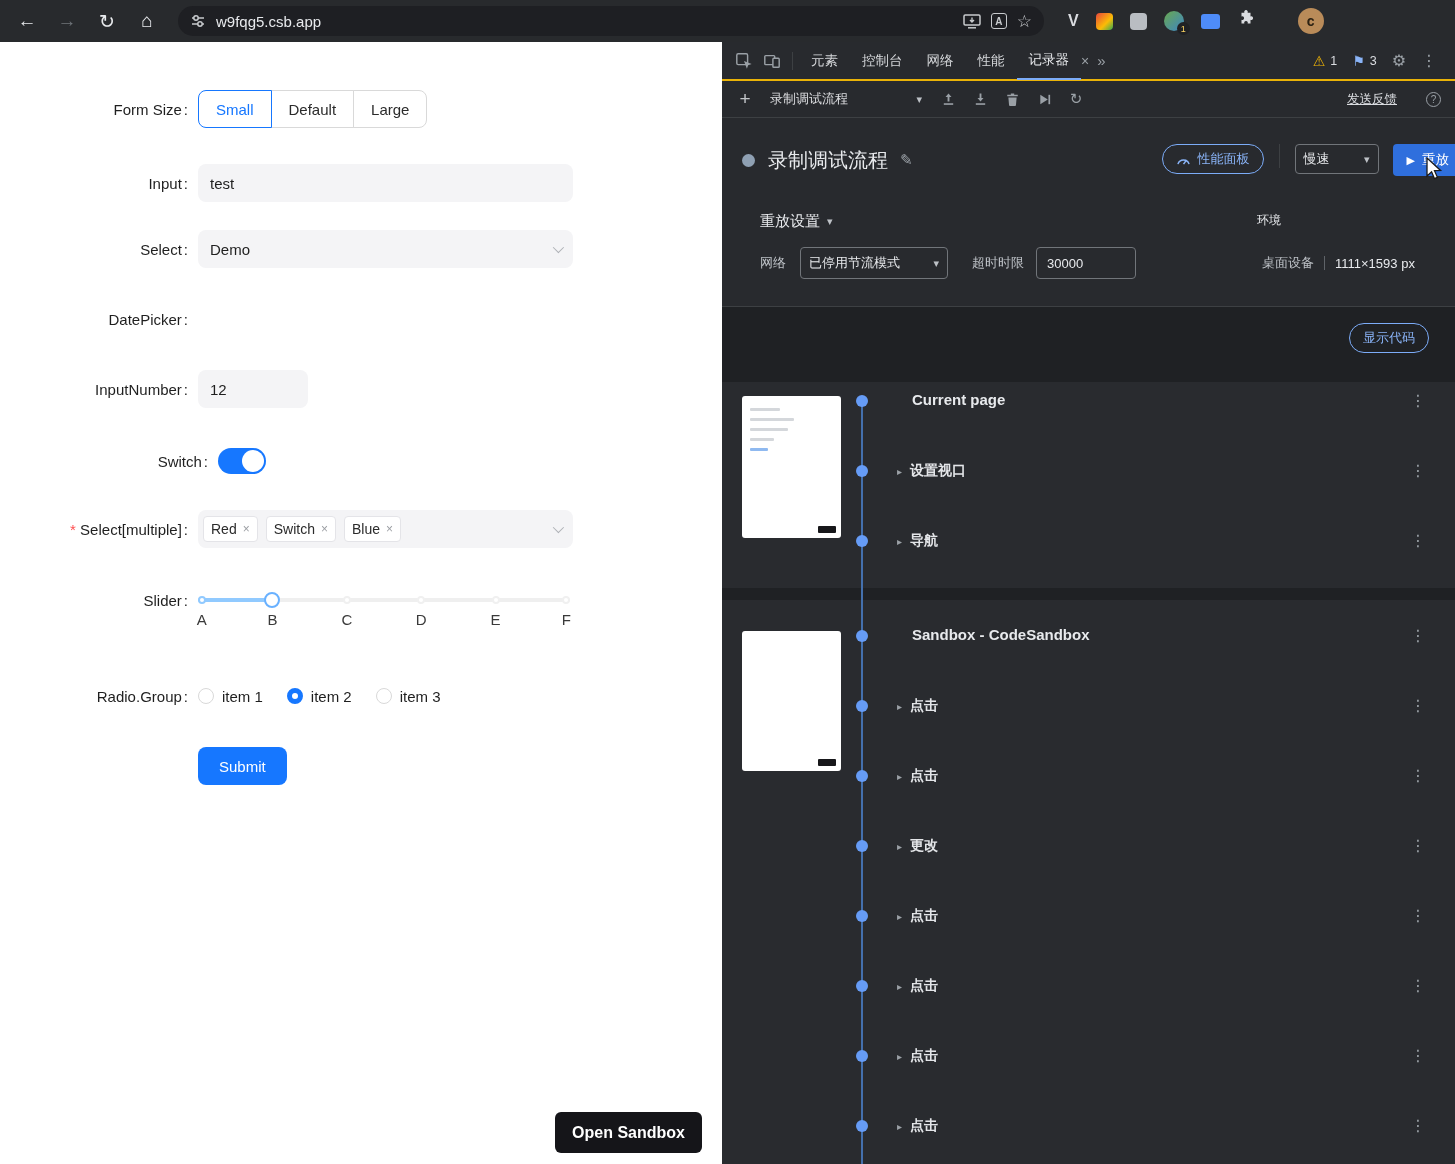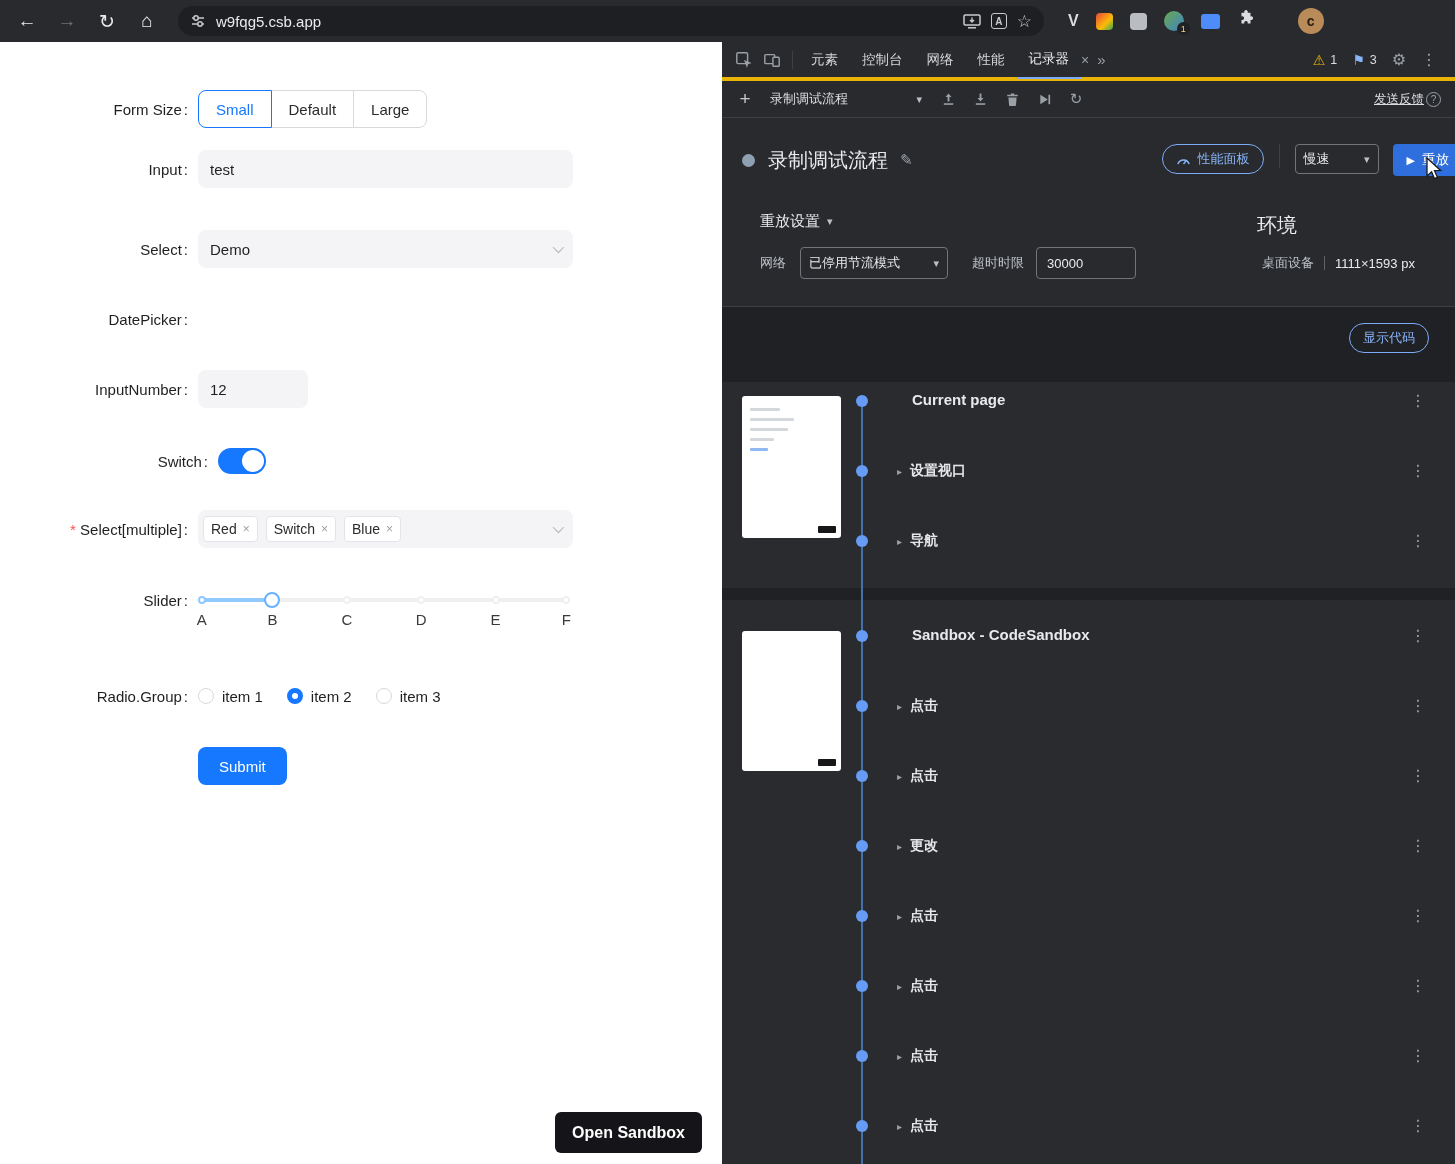--- a/index.html
+++ b/index.html
@@ -73,42 +73,42 @@
   .rdot { width:16px; height:16px; border-radius:50%; background:#fff; border:1px solid #d9d9d9; }
   .radio.checked .rdot { border:5px solid #1677ff; }
   .btn-primary { height:38px; padding:0 21px; background:#1677ff; color:#fff; border:none;
     border-radius:8px; font-size:15px; cursor:pointer; }
   .open-sandbox { position:absolute; left:555px; top:1070px; width:147px; height:41px;
     background:#151519; color:#fff; border:none; border-radius:6px; font-size:16px; font-weight:bold; cursor:pointer; }
 
   
   .devtools { position:absolute; left:722px; top:42px; width:733px; height:1122px;
     background:#282a2e; color:#e8eaed; font-size:13px; }
-  .dt-tabbar { height:39px; display:flex; align-items:center; border-bottom:4px solid #eab308; padding:0 8px; }
+  .dt-tabbar { height:39px; display:flex; align-items:center; border-bottom:2px solid #eab308; padding:0 8px; }
   .tb-ic { width:28px; height:26px; display:flex; align-items:center; justify-content:center; cursor:pointer; }
   .tb-sep { width:1px; height:18px; background:#3d4043; margin:0 6px; }
   .dt-tab { padding:0 12px; height:39px; display:flex; align-items:center; gap:6px; color:#d5d7da;
     font-size:13.5px; cursor:pointer; }
   .dt-tab.active { border-bottom:2px solid #7cacf8; color:#e8eaed; }
   .tab-close { color:#9aa0a6; font-size:14px; cursor:pointer; }
   .more-tabs { color:#9aa0a6; font-size:15px; padding:0 8px; cursor:pointer; }
   .tb-right { margin-left:auto; display:flex; align-items:center; gap:15px; padding-right:10px; }
   .warn-ic { color:#fbbc04; font-size:14px; }
   .flag-ic { color:#8ab4f8; font-size:14px; }
   .cnt { color:#dadce0; font-size:12.5px; margin-left:-10px; }
   .gear { color:#9aa0a6; font-size:16px; cursor:pointer; }
   .kebab { color:#9aa0a6; font-size:16px; cursor:pointer; }
 
   .dt-toolbar { height:37px; display:flex; align-items:center; border-bottom:1px solid #3d4043; padding:0 10px; gap:4px; }
   .plus { color:#c3c6ca; font-size:19px; width:26px; text-align:center; cursor:pointer; }
   .rec-select { width:168px; height:26px; display:flex; align-items:center; justify-content:space-between;
     padding:0 8px; color:#dcdde0; cursor:pointer; border-radius:3px; }
   .tool-ic { width:28px; height:26px; display:flex; align-items:center; justify-content:center; cursor:pointer; }
   .tool-txt { color:#9aa0a6; font-size:15px; }
-  .dt-toolbar .right { margin-left:auto; display:flex; align-items:center; gap:2px; padding-right:4px;justify-content:flex-end; }
+  .dt-toolbar .right { margin-left:auto; display:flex; align-items:center; gap:29px; padding-right:4px;justify-content:flex-end; }
   .feedback { color:#dadce0; text-decoration:underline; font-size:12.5px; cursor:pointer; }
   .help-c { width:15px; height:15px; border-radius:50%; border:1.5px solid #9aa0a6; color:#9aa0a6;
     font-size:10px; display:flex; align-items:center; justify-content:center; cursor:pointer; }
 
   .dt-titlerow { height:84px; display:flex; align-items:center; padding:0 0 0 20px; position:relative; }
   .rec-dot { width:13px; height:13px; border-radius:50%; background:#8fa0b3; flex:0 0 auto; }
   .rec-title { font-size:20px; margin-left:13px; color:#e8eaed; }
   .pencil { color:#9aa0a6; font-size:15px; margin-left:12px; cursor:pointer; }
   .title-right { margin-left:auto; display:flex; align-items:flex-start; }
   .pill-btn { height:30px; border:1px solid #7cacf8; color:#8ab4f8; border-radius:16px; display:flex;
@@ -117,21 +117,21 @@
   .speed-sel { width:84px; height:30px; border:1px solid #71757a; border-radius:4px; display:flex;
     align-items:center; justify-content:space-between; padding:0 8px; color:#e8eaed; cursor:pointer; }
   .replay-btn { height:32px; background:#2f6fdd; color:#fff; border:none; border-radius:4px;
     display:flex; align-items:center; gap:7px; padding:0 14px; font-size:13.5px; margin-left:14px;
     margin-right:-8px; cursor:pointer; }
   .dt-chev { color:#bdc1c6; font-size:11px; }
 
   .dt-settings { height:105px; position:relative; border-bottom:1px solid #3d4043; }
   .rs-label { position:absolute; left:38px; top:10px; font-size:15px; color:#e8eaed;
     display:flex; gap:7px; align-items:center; cursor:pointer; }
-  .env-label { position:absolute; left:535px; top:10px; font-size:20px; color:#e8eaed; }
+  .env-label { position:absolute; left:535px; top:10px; font-size:12px; color:#e8eaed; }
   .net-row { position:absolute; left:38px; top:45px; display:flex; align-items:center; }
   .lbl-dim { color:#bdc1c6; font-size:13px; }
   .dt-select { width:148px; height:32px; border:1px solid #71757a; border-radius:4px; background:transparent;
     display:flex; align-items:center; justify-content:space-between; padding:0 8px; color:#e8eaed;
     margin-left:14px; cursor:pointer; }
   .timeout-lbl { margin-left:24px; }
   .dt-input { width:100px; height:32px; border:1px solid #71757a; border-radius:4px; background:transparent;
     color:#e8eaed; font-size:13px; padding:0 10px; margin-left:12px; outline:none; }
   .env-meta { position:absolute; left:540px; top:52px; display:flex; align-items:center; gap:10px; }
   .env-meta .v { color:#e8eaed; }
@@ -203,21 +203,21 @@
 
   <div class="f-row" style="top:48px;">
     <span class="f-label">Form Size</span>
     <div class="seg-group">
       <span class="seg active">Small</span>
       <span class="seg">Default</span>
       <span class="seg">Large</span>
     </div>
   </div>
 
-  <div class="f-row" style="top:108px;">
+  <div class="f-row" style="top:122px;">
     <span class="f-label">Input</span>
     <input class="fill" style="width: 375px;" value="test">
   </div>
 
   <div class="f-row" style="top:188px;">
     <span class="f-label">Select</span>
     <div class="fill sel" style="width:375px;">
       <span>Demo</span>
       <span class="chev"></span>
     </div>

